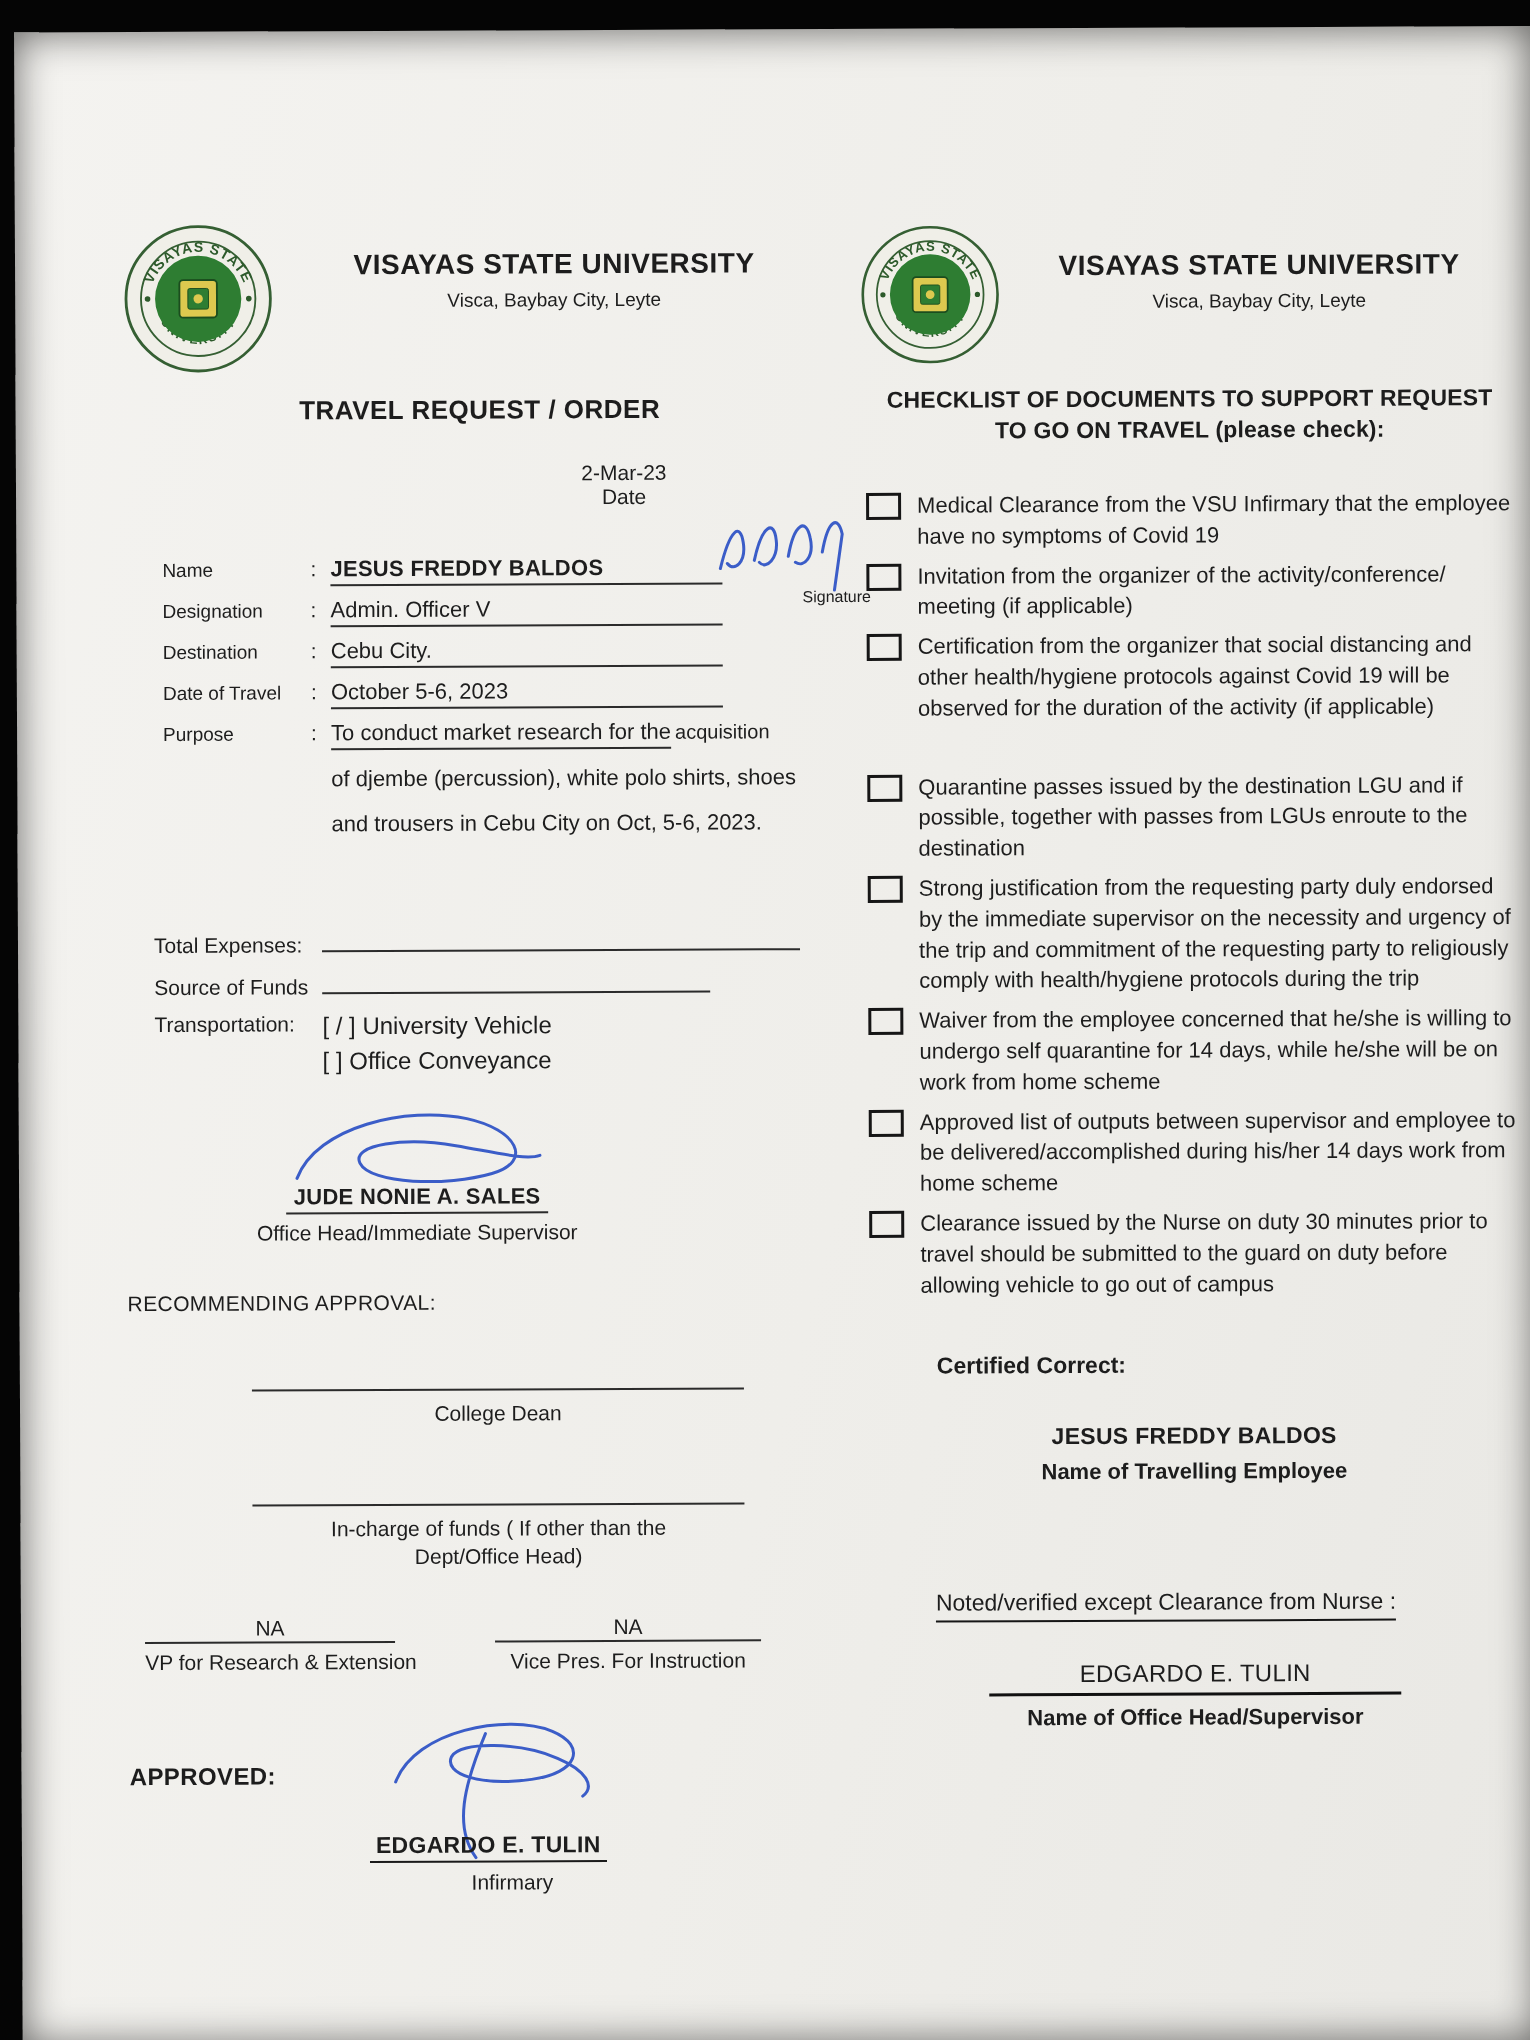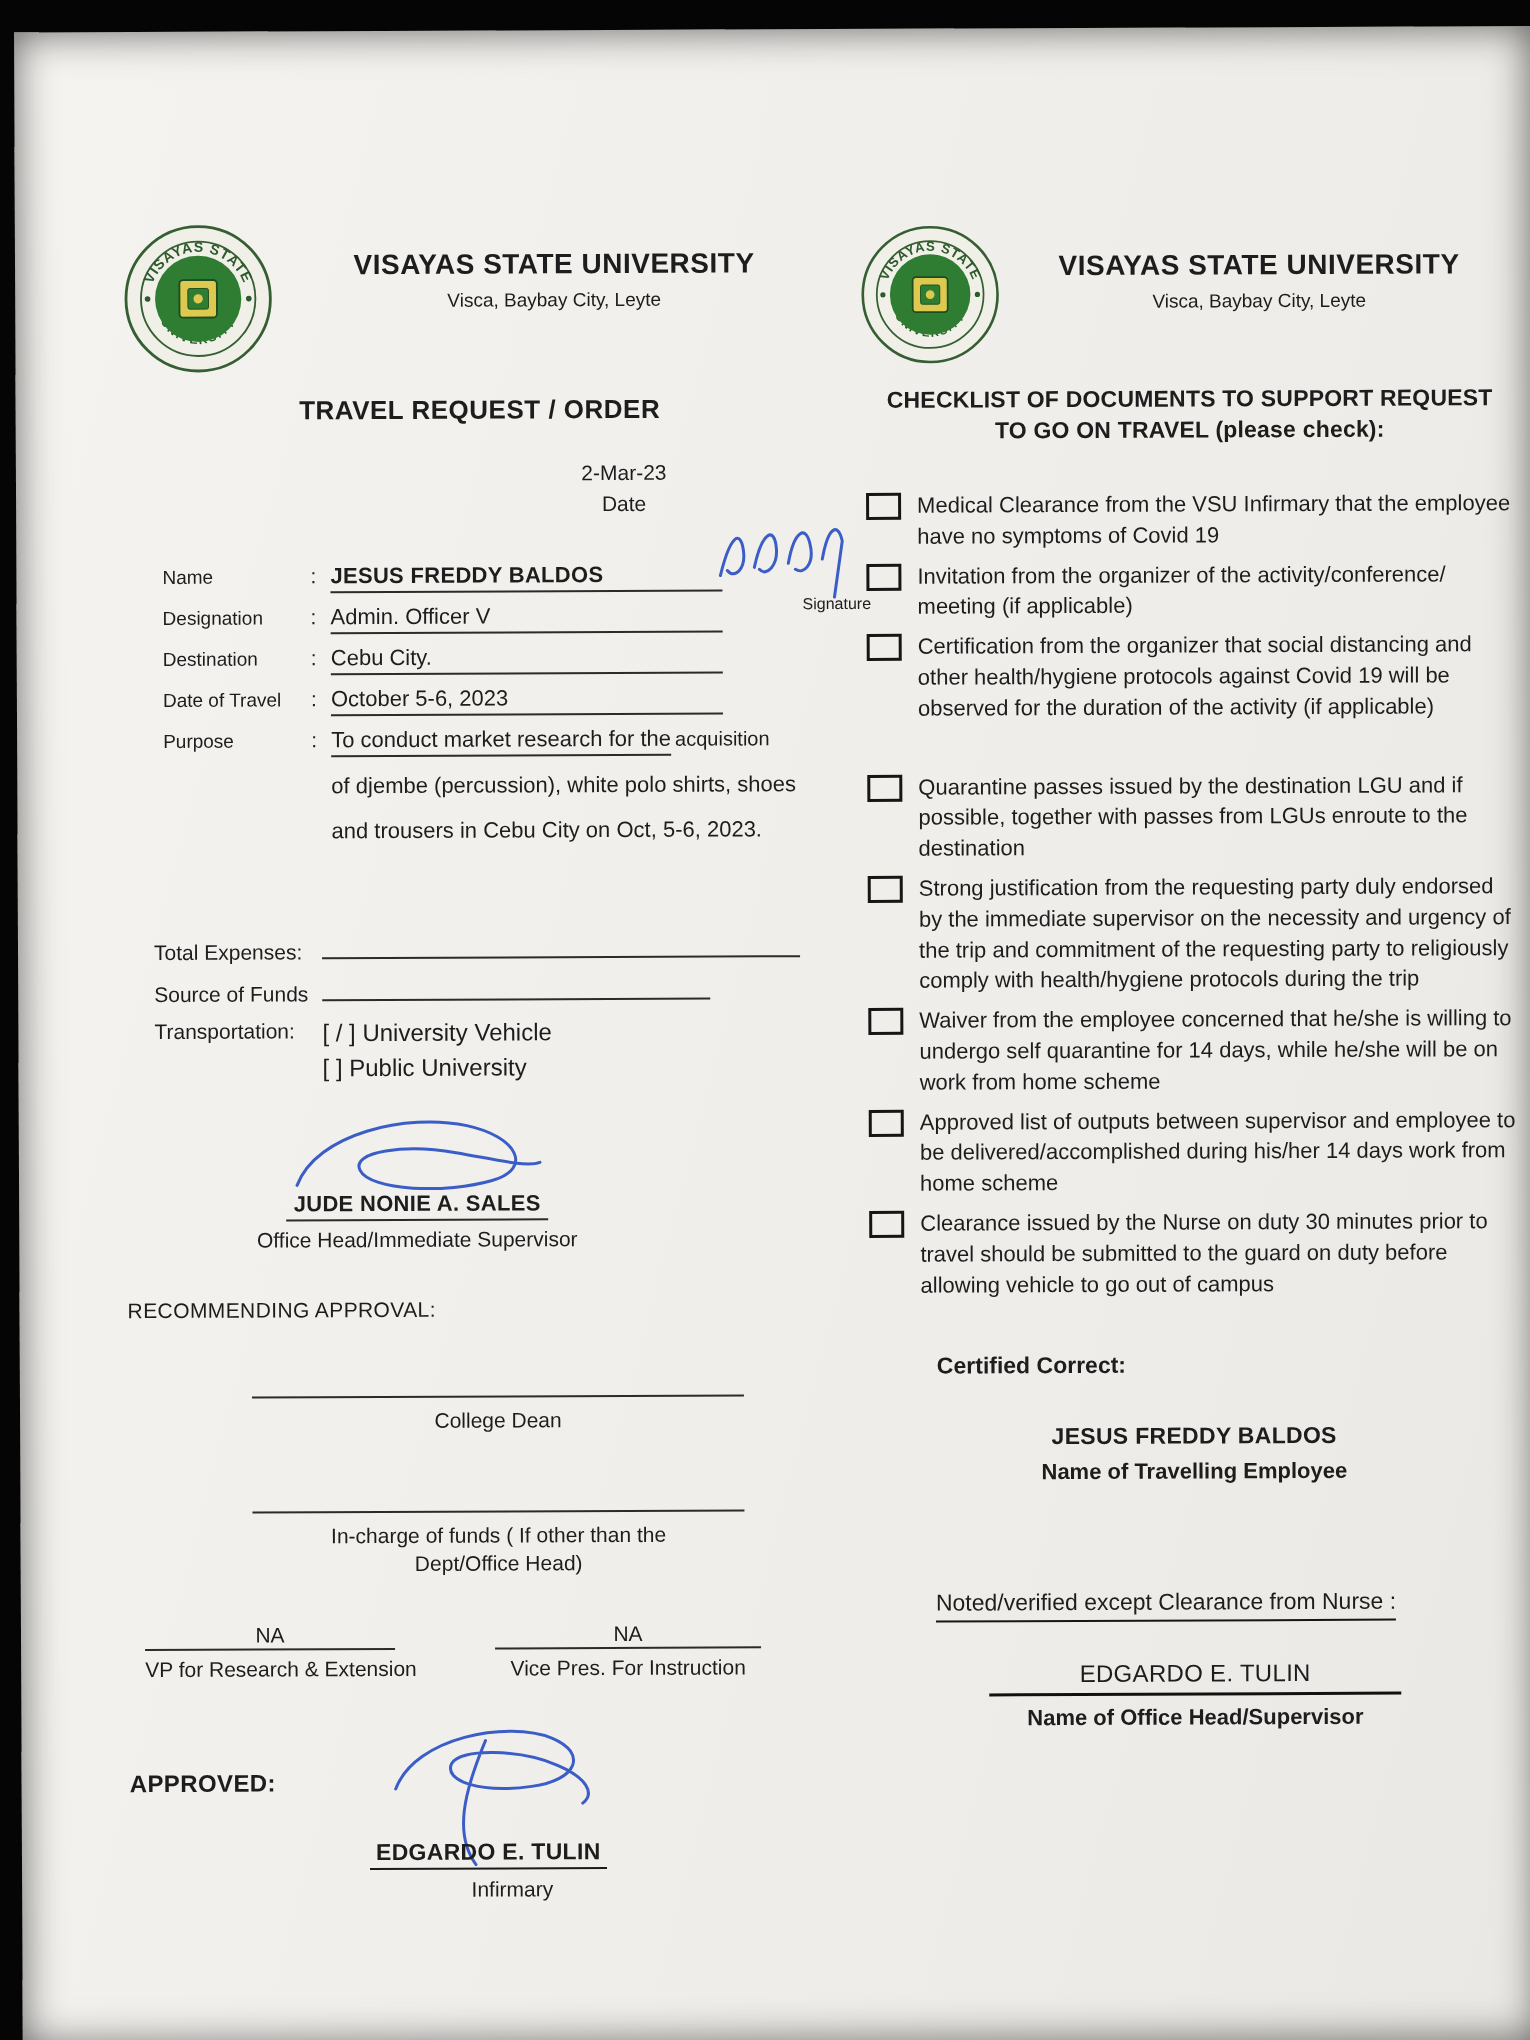--- a/index.html
+++ b/index.html
@@ -17,21 +17,21 @@
   .doc-header { display:flex; align-items:flex-start; }
   .seal { width:150px; height:150px; flex:0 0 150px; }
   .col-right .seal { width:140px; height:140px; flex:0 0 140px; }
   .hdr-text { flex:1; text-align:center; padding-top:26px; }
   .univ-name { font-size:28px; font-weight:bold; letter-spacing:.5px; }
   .univ-addr { font-size:19px; margin-top:9px; }
 
   .form-title { font-size:26px; font-weight:bold; letter-spacing:.5px; text-align:center; margin-top:22px; }
 
   .date-block { width:200px; margin:36px 0 0 400px; text-align:center; font-size:21px; }
-  .date-label { margin-top:7px; }
+  .date-label { }
 
   .fields { margin-top:46px; padding-left:38px; font-size:21px; }
   .fld-row { display:flex; align-items:baseline; margin-bottom:11px; }
   .fld-label { width:148px; font-size:19px; }
   .fld-colon { width:20px; }
   .fld-value { width:392px; border-bottom:2px solid #2b2b2b; padding-bottom:2px; font-size:22px; }
   .name-row { position:relative; }
   .name-row .fld-value { font-weight:bold; letter-spacing:.3px; }
   .sig1 { position:absolute; left:548px; top:-44px; }
   .sig-caption { position:absolute; left:640px; top:34px; font-size:16px; }
@@ -186,21 +186,21 @@
           <span class="exp-line total"></span>
         </div>
         <div class="exp-row">
           <span class="exp-label">Source of Funds</span>
           <span class="exp-line source"></span>
         </div>
         <div class="exp-row transport">
           <span class="exp-label">Transportation:</span>
           <span class="transport-opts">
             <div class="opt">[ / ] University Vehicle</div>
-            <div class="opt">[ ] Public University</div>
+            <div class="opt">[ ] Office Conveyance</div>
           </span>
         </div>
       </div>
 
       <div class="noted-row">
         <div class="noted-sig">
           <svg class="sig" width="270" height="104" viewBox="0 0 270 104">
             <path d="M15,78 C35,26 125,6 185,19 C235,30 252,62 210,74 C165,87 88,84 78,63 C69,44 124,37 174,46 C214,53 244,61 258,56"></path>
           </svg>
           <div><span class="noted-name">JUDE NONIE A. SALES</span></div>

